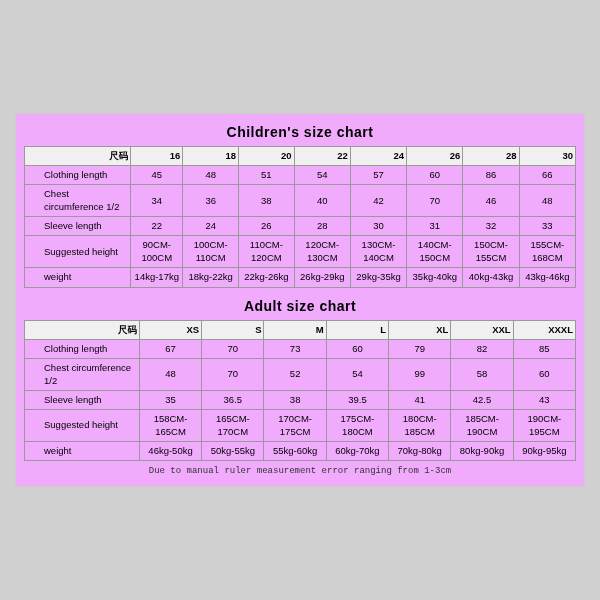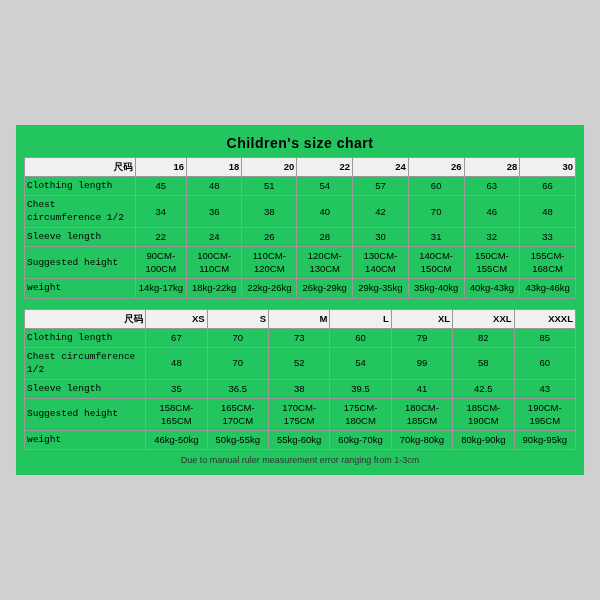--- a/index.html
+++ b/index.html
@@ -6,21 +6,21 @@
     body {
       background: #d0d0d0;
       display: flex;
       justify-content: center;
       align-items: center;
       width: 600px;
       height: 600px;
       font-family: Arial, sans-serif;
     }
     .chart-container {
-      background: #22c55e;
+      background: #f0abfc;
       border: 1px solid #ccc;
       padding: 10px 8px;
       width: 570px;
     }
     .chart-title {
       text-align: center;
       font-size: 14px;
       font-weight: bold;
       margin-bottom: 6px;
       letter-spacing: 0.5px;
@@ -36,32 +36,32 @@
       padding: 3px 2px;
       line-height: 1.3;
     }
     .header-row th {
       background: #f0f0f0;
       font-weight: bold;
       text-align: right;
     }
     .row-label {
       text-align: left;
-      padding-left: 2px;
+      padding-left: 19px;
       font-weight: normal;
-      font-family: Liberation Mono, monospace;
     }
     .section-gap {
       height: 10px;
     }
     .footer-note {
       text-align: center;
       font-size: 9px;
       margin-top: 5px;
       color: #333;
+      font-family: Liberation Mono, monospace;
     }
   </style>
 </head>
 <body>
 
 <div class="chart-container">
 
   <div class="chart-title">Children's size chart</div>
   <table>
     <thead>
@@ -80,21 +80,21 @@
     </thead>
     <tbody id="children-tbody">
     <tr>
           <td class="row-label">Clothing length</td>
           <td>45</td>
           <td>48</td>
           <td>51</td>
           <td>54</td>
           <td>57</td>
           <td>60</td>
-          <td>63</td>
+          <td>86</td>
           <td>66</td>
         </tr>
         <tr>
           <td class="row-label">Chest circumference 1/2</td>
           <td>34</td>
           <td>36</td>
           <td>38</td>
           <td>40</td>
           <td>42</td>
           <td>70</td>
@@ -132,20 +132,21 @@
           <td>29kg-35kg</td>
           <td>35kg-40kg</td>
           <td>40kg-43kg</td>
           <td>43kg-46kg</td>
         </tr>
       </tbody>
   </table>
 
   <div class="section-gap"></div>
 
+  <div class="chart-title">Adult size chart</div>
   <table>
     <thead>
       <tr class="header-row">
       <th>尺码</th>
           <th>XS</th>
           <th>S</th>
           <th>M</th>
           <th>L</th>
           <th>XL</th>
           <th>XXL</th>

